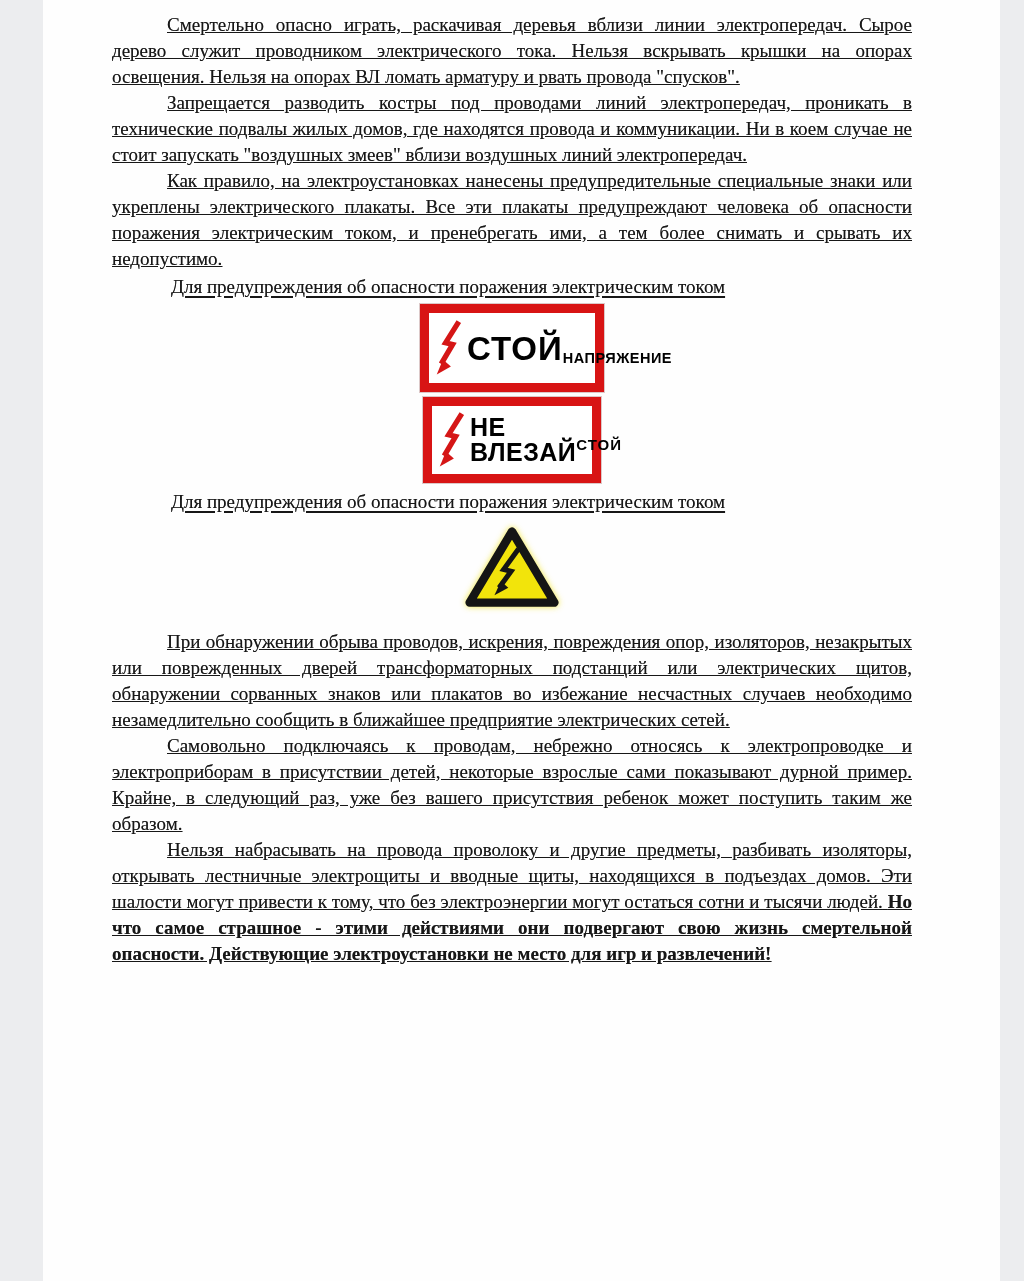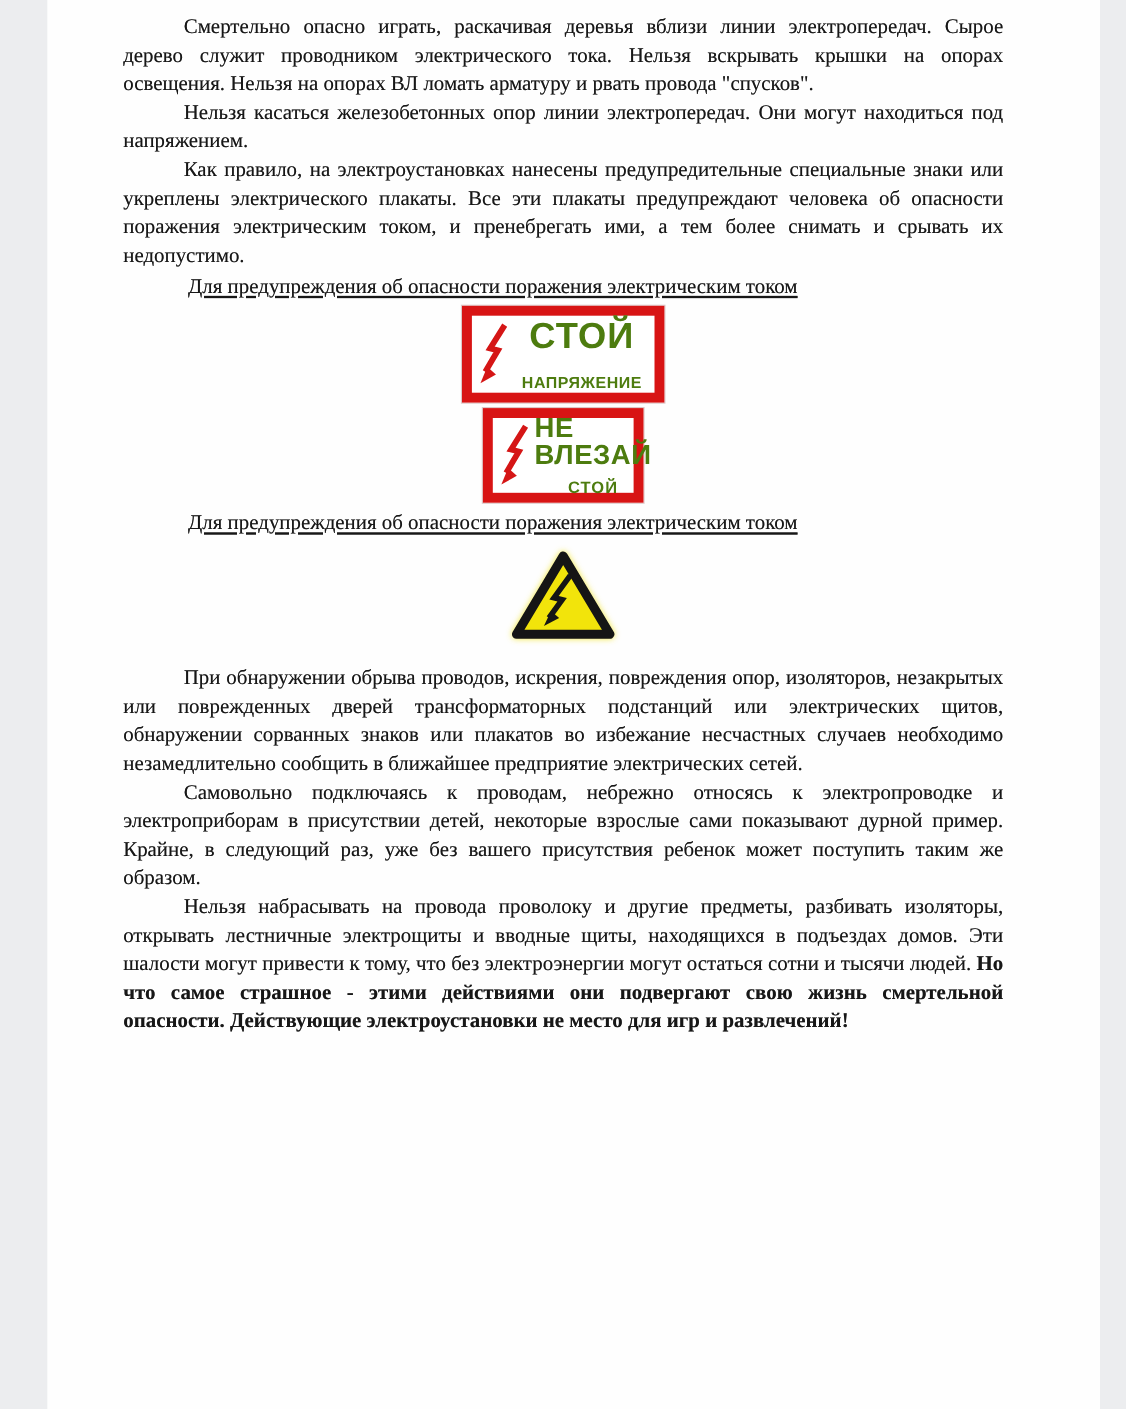--- a/index.html
+++ b/index.html
@@ -21,20 +21,21 @@
     width: 800px;
     color: #171717;
     font-size: 19px;
     line-height: 26px;
     text-align: justify;
   }
   p.body-para {
     margin: 0;
     text-indent: 55px;
     text-shadow: 0 0 0.5px rgba(20,20,20,0.55);
+    text-decoration: underline;
   }
   p.caption {
     margin: 2px 0 0 4px;
     text-indent: 55px;
     text-decoration: underline;
     text-decoration-thickness: 2px;
     text-underline-offset: 3px;
     text-shadow: 0 0 0.5px rgba(20,20,20,0.55);
   }
   p.caption.two-line { text-indent: 55px; }
@@ -45,34 +46,34 @@
     display: flex;
     align-items: center;
     box-shadow: 0 0 0 1px rgba(120,40,40,0.25);
   }
   .sign-stop {
     width: 184px; height: 88px;
     margin: 4px auto 5px auto;
     padding: 2px 4px 2px 6px;
   }
   .sign-keepoff {
-    width: 146px; height: 86px;
+    width: 178px; height: 86px;
     margin: 2px auto 6px auto;
     padding: 2px 4px 2px 6px;
   }
   .sign .bolt { flex: 0 0 32px; display: flex; align-items: center; }
   .sign .sign-text {
     flex: 1;
     display: flex;
-    flex-direction: column;
+    flex-direction: row;
     align-items: center;
     justify-content: center;
     font-family: "Liberation Sans", sans-serif;
     font-weight: bold;
-    color: #4d7c0f;
+    color: #000000;
     line-height: 1;
   }
   .sign-stop .sign-title   { font-size: 33px; letter-spacing: 1px; }
   .sign-stop .sign-sub     { font-size: 14.5px; margin-top: 21px; letter-spacing: 0.5px; }
   .sign-keepoff .sign-title{ font-size: 25px; letter-spacing: 0.5px; }
   .sign-keepoff .sign-sub  { font-size: 15px; margin-top: 9px; letter-spacing: 1px; }
   .triangle-wrap {
     width: 96px;
     margin: 10px auto 12px auto;
     text-align: center;
@@ -81,21 +82,21 @@
   b { font-weight: bold; }
 </style>
 </head>
 <body>
 
 <div class="screen">
   <div class="paper">
     <div class="content">
 
       <p class="body-para">Смертельно опасно играть, раскачивая деревья вблизи линии электропередач. Сырое дерево служит проводником электрического тока. Нельзя вскрывать крышки на опорах освещения. Нельзя на опорах ВЛ ломать арматуру и рвать провода "спусков".</p>
-      <p class="body-para">Нельзя касаться железобетонных опор линии электропередач. Они могут находиться под напряжением.</p>
+      <p class="body-para">Запрещается разводить костры под проводами линий электропередач, проникать в технические подвалы жилых домов, где находятся провода и коммуникации. Ни в коем случае не стоит запускать "воздушных змеев" вблизи воздушных линий электропередач.</p>
       <p class="body-para">Как правило, на электроустановках нанесены предупредительные специальные знаки или укреплены электрического плакаты. Все эти плакаты предупреждают человека об опасности поражения электрическим током, и пренебрегать ими, а тем более снимать и срывать их недопустимо.</p>
 
       <p class="caption">Для предупреждения об опасности поражения электрическим током</p>
 
       <div class="sign sign-stop">
         <span class="bolt">
           <svg viewBox="0 0 34 64" width="30" height="58" aria-hidden="true">
             <path d="M27 2 L12 26 L20 28 L7 50" fill="none" stroke="#d51616" stroke-width="6"></path>
             <path d="M2 62 L18 53 L9 45 Z" fill="#d51616"></path>
           </svg>

